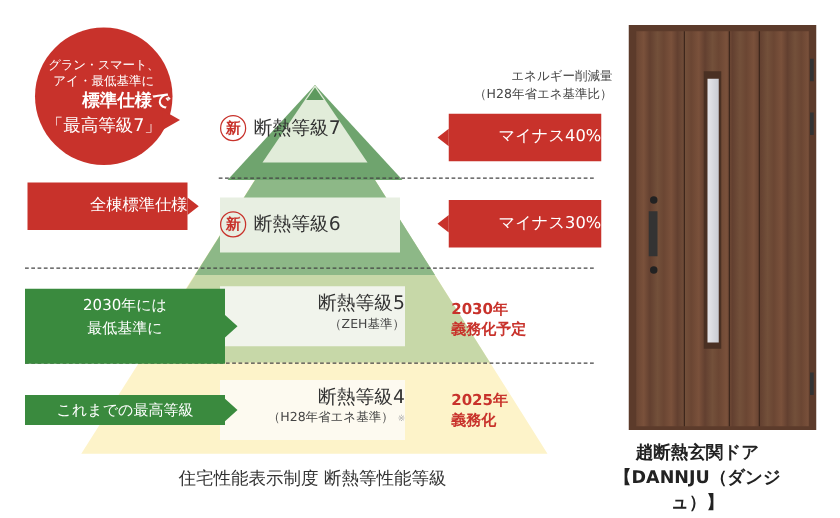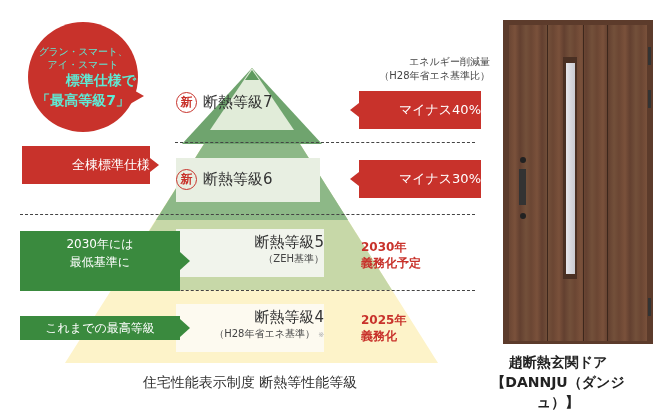--- a/index.html
+++ b/index.html
@@ -2,27 +2,27 @@
 <html><head>
 <meta charset="utf-8">
 <style>
   html, body { margin:0; padding:0; }
   body { width:672px; height:414px; background:#ffffff; position:relative; overflow:hidden;
          font-family:"DejaVu Sans","Liberation Sans",sans-serif; color:#333; }
   .abs { position:absolute; }
   svg.pyr { position:absolute; left:0; top:0; }
   .dash { position:absolute; height:0; border-top:1.5px dashed #444; }
   .bubble { position:absolute; left:28px; top:22px; width:110px; height:110px; border-radius:50%; background:#c8322b;
-            color:#5eead4; text-align:center; }
+            color:#ffffff; text-align:center; }
   .bubble-tail { position:absolute; left:130px; top:88px; width:0; height:0;
                  border-top:8px solid transparent; border-bottom:8px solid transparent; border-left:14px solid #c8322b; }
   .bubble .l1 { position:absolute; left:0; right:0; top:23px; font-size:10px; letter-spacing:-0.3px; }
   .bubble .l2 { position:absolute; left:0; right:0; top:36px; font-size:10px; }
   .bubble .l3 { position:absolute; left:0; right:0; top:50px; font-size:14px; font-weight:bold;padding-left:36px; }
-  .bubble .l4 { position:absolute; left:0; right:0; top:70px; font-size:14px; font-weight:bold; }
+  .bubble .l4 { position:absolute; left:0; right:0; top:70px; font-size:14px; font-weight:normal; }
   .level-box { position:absolute; text-align:right; }
   .level-title { font-size:15px; color:#333; }
   .level-sub { font-size:10px; color:#444; }
   .new-badge { display:inline-block; width:19px; height:19px; border:1.5px solid #c8322b; border-radius:50%; color:#c8322b;
                font-size:12px; line-height:19px; text-align:center; font-weight:bold; vertical-align:middle; margin-right:6px; }
   .redtag { position:absolute; background:#c8322b; color:#fff; font-size:13px; text-align:right; }
   .redtag.left-arrow::before { content:""; position:absolute; left:-9px; top:50%; transform:translateY(-50%);
             border-top:7px solid transparent; border-bottom:7px solid transparent; border-right:9px solid #c8322b; }
   .redtag.right-arrow::after { content:""; position:absolute; right:-9px; top:50%; transform:translateY(-50%);
             border-top:7px solid transparent; border-bottom:7px solid transparent; border-left:9px solid #c8322b; }
@@ -50,21 +50,21 @@
 
   <polygon points="252,70 259,80 245,80" fill="#5e9a5e"></polygon>
 </svg>
 
 <div class="dash" style="left:175px; top:142px; width:300px;"></div>
 <div class="dash" style="left:20px; top:214px; width:455px;"></div>
 <div class="dash" style="left:20px; top:290px; width:455px;"></div>
 
 <div class="bubble">
   <div class="l1">グラン・スマート、</div>
-  <div class="l2">アイ・スマート</div>
+  <div class="l2">アイ・最低基準に</div>
   <div class="l3">標準仕様で</div>
   <div class="l4">「最高等級7」</div>
 </div>
 <div class="bubble-tail"></div>
 
 <div class="abs" style="left:360px; top:55px; width:130px; text-align:right; font-size:10px; color:#444; line-height:14px;">
   <div>エネルギー削減量</div>
   <div>（H28年省エネ基準比）</div>
 </div>
 

